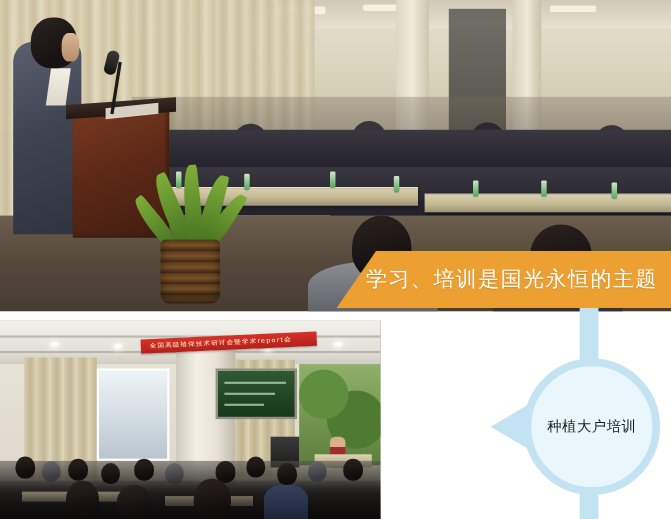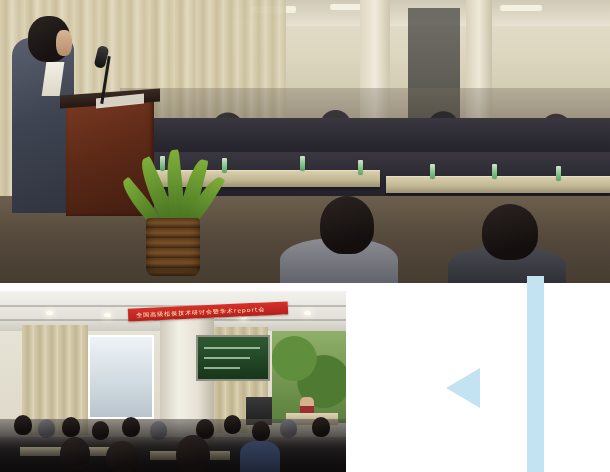--- a/index.html
+++ b/index.html
@@ -350,22 +350,28 @@
     <div class="plant-pot"></div>
 
     <div class="fg-shoulder" style="left:280px;top:238px;width:118px;height:48px;"></div>
     <div class="fg-head" style="left:320px;top:196px;width:54px;height:58px;"></div>
     <div class="fg-shoulder" style="left:448px;top:246px;width:118px;height:42px;background:linear-gradient(180deg,#4a4b52,#2c2d33);"></div>
     <div class="fg-head" style="left:482px;top:204px;width:56px;height:56px;"></div>
   </div>
 
   <div class="connector"></div>
 
+  <div class="banner">
+    <span class="banner-text">学习、培训是国光永恒的主题</span>
+  </div>
 
   <div class="circle-pointer"></div>
+  <div class="circle">
+    <span class="circle-label">种植大户培训</span>
+  </div>
 
   <div class="photo-bot">
     <div class="pb-wall"></div>
     <div class="pb-ceil"></div>
     <div class="pb-ceil-line" style="left:0;top:14px;width:346px;"></div>
     <div class="pb-ceil-line" style="left:0;top:28px;width:346px;"></div>
     <div class="pb-downlight" style="left:46px;top:20px;"></div>
     <div class="pb-downlight" style="left:104px;top:22px;"></div>
     <div class="pb-downlight" style="left:168px;top:18px;"></div>
     <div class="pb-downlight" style="left:240px;top:24px;"></div>

